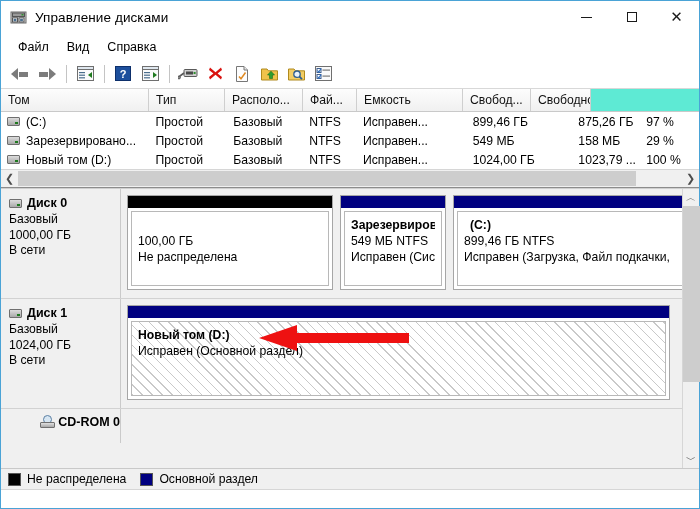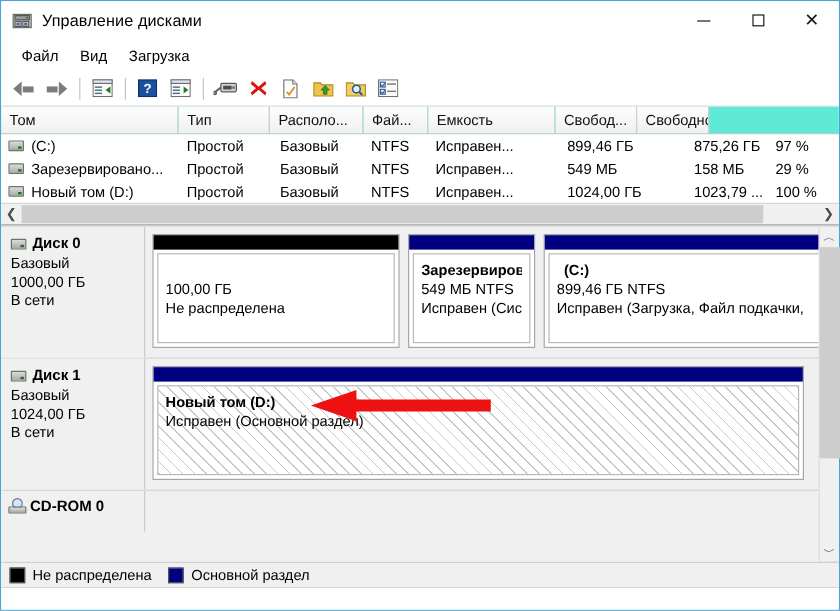--- a/index.html
+++ b/index.html
@@ -149,21 +149,21 @@
     background-color:#ffffff;
   }
   .part .body b{font-weight:bold;}
   .part-line{white-space:nowrap;overflow:hidden;}
   
   .cdrom-row{
     display:flex;height:34px;box-sizing:border-box;background:#f0f0f0;
   }
   .cdrom-info{
     width:120px;flex:0 0 120px;box-sizing:border-box;
-    border-right:1px solid #cacaca;padding:6px 0 0 6px;display:flex;align-items:flex-start;
+    border-right:1px solid #cacaca;padding:6px 0 0 6px;display:flex;align-items:flex-start;justify-content:flex-end;
   }
   .cd-ico{
     width:15px;height:13px;margin-right:3px;flex:0 0 15px;position:relative;
   }
   .cd-ico .base{position:absolute;bottom:0;left:0;width:15px;height:6px;
     background:linear-gradient(#e0e0e0,#a8a8a8);border:1px solid #6f6f6f;box-sizing:border-box;border-radius:1px;}
   .cd-ico .disc{position:absolute;top:0;left:3px;width:9px;height:9px;border-radius:50%;
     background:#d7e6f2;border:1px solid #5b7fa3;box-sizing:border-box;}
   .cdrom-name{font-weight:bold;font-size:12.5px;}
   
@@ -221,21 +221,21 @@
         </div>
       <div class="win-btn close">
           <span class="glyph-close">✕</span>
         </div>
     </div>
   </div>
 
   <div class="menubar">
     <div class="menu-item">Файл</div>
     <div class="menu-item">Вид</div>
-    <div class="menu-item">Загрузка</div>
+    <div class="menu-item">Справка</div>
   </div>
 
   <div class="toolbar">
     <div class="tb-btn">
       <span class="nav-arrow left">
           <i class="head"></i>
           <i class="shaft"></i>
         </span>
     </div>
     <div class="tb-btn">

